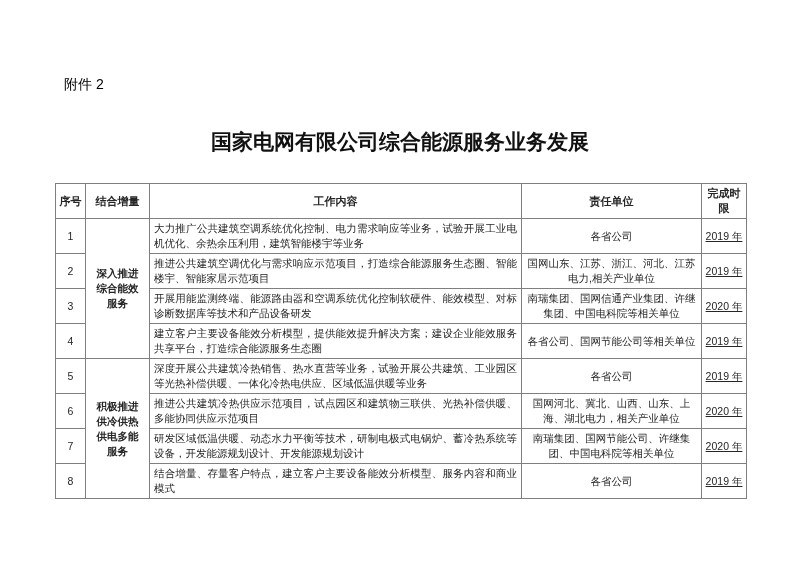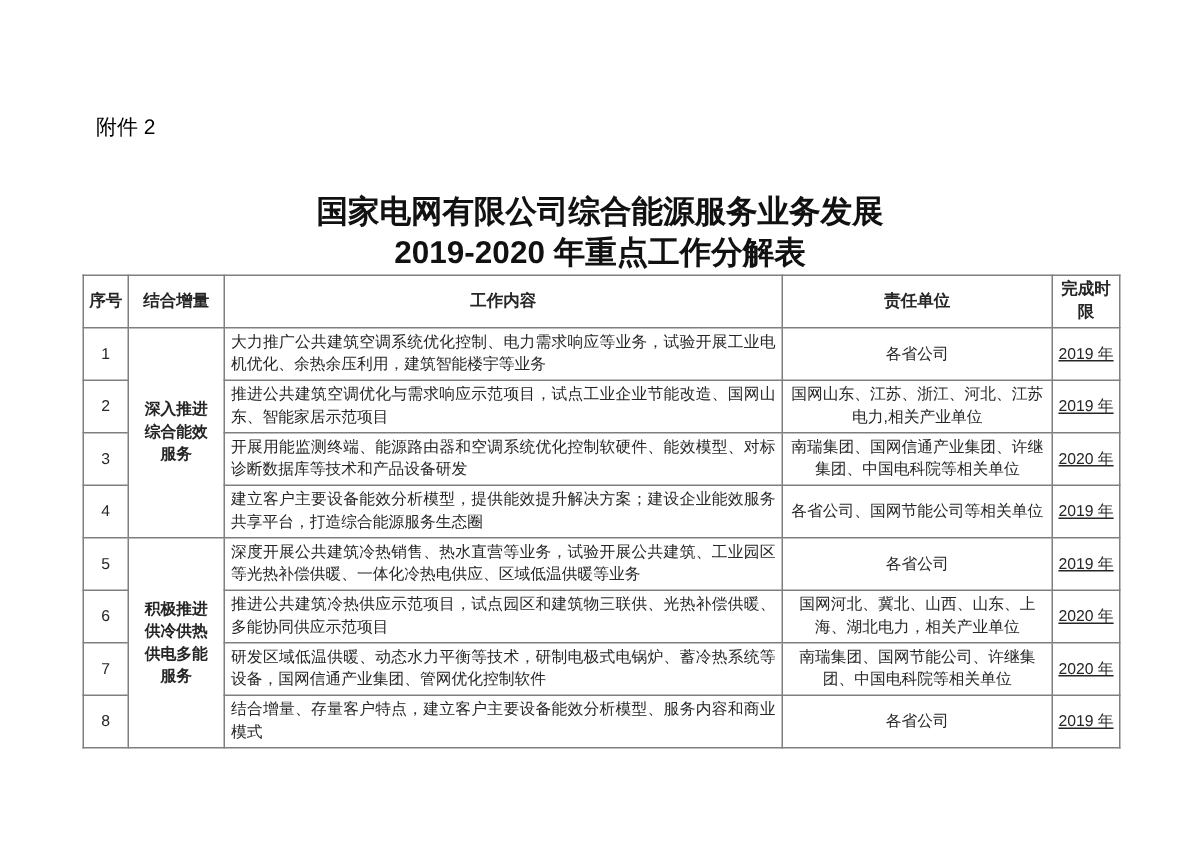--- a/index.html
+++ b/index.html
@@ -59,21 +59,20 @@
   .work-table td.c-group { font-weight: bold; padding: 2px 6px; font-family: Liberation Serif, serif; }
   .work-table td.c-deadline { white-space: nowrap; padding: 2px 1px; text-decoration: underline; }
 </style>
 </head>
 <body>
 
 <div class="attachment-label">附件 2</div>
 
 <div class="doc-title">
   <div>国家电网有限公司综合能源服务业务发展</div>
-  <div>2019-2020 年重点工作分解表</div>
 </div>
 
 <table class="work-table">
   <colgroup>
     <col style="width:30px">
     <col style="width:64px">
     <col style="width:372px">
     <col style="width:180px">
     <col style="width:45px">
   </colgroup>
@@ -89,21 +88,21 @@
   <tbody>
     <tr class="data-row">
       <td class="c-no">1</td>
       <td class="c-group" rowspan="4">深入推进综合能效服务</td>
       <td class="c-content">大力推广公共建筑空调系统优化控制、电力需求响应等业务，试验开展工业电机优化、余热余压利用，建筑智能楼宇等业务</td>
       <td class="c-unit">各省公司</td>
       <td class="c-deadline">2019 年</td>
     </tr>
     <tr class="data-row">
       <td class="c-no">2</td>
-      <td class="c-content">推进公共建筑空调优化与需求响应示范项目，试点工业企业节能改造、国网山东、智能家居示范项目</td>
+      <td class="c-content">推进公共建筑空调优化与需求响应示范项目，打造综合能源服务生态圈、智能楼宇、智能家居示范项目</td>
       <td class="c-unit">国网山东、江苏、浙江、河北、江苏电力,相关产业单位</td>
       <td class="c-deadline">2019 年</td>
     </tr>
     <tr class="data-row">
       <td class="c-no">3</td>
       <td class="c-content">开展用能监测终端、能源路由器和空调系统优化控制软硬件、能效模型、对标诊断数据库等技术和产品设备研发</td>
       <td class="c-unit">南瑞集团、国网信通产业集团、许继集团、中国电科院等相关单位</td>
       <td class="c-deadline">2020 年</td>
     </tr>
     <tr class="data-row">
@@ -120,21 +119,21 @@
       <td class="c-deadline">2019 年</td>
     </tr>
     <tr class="data-row">
       <td class="c-no">6</td>
       <td class="c-content">推进公共建筑冷热供应示范项目，试点园区和建筑物三联供、光热补偿供暖、多能协同供应示范项目</td>
       <td class="c-unit">国网河北、冀北、山西、山东、上海、湖北电力，相关产业单位</td>
       <td class="c-deadline">2020 年</td>
     </tr>
     <tr class="data-row">
       <td class="c-no">7</td>
-      <td class="c-content">研发区域低温供暖、动态水力平衡等技术，研制电极式电锅炉、蓄冷热系统等设备，国网信通产业集团、管网优化控制软件</td>
+      <td class="c-content">研发区域低温供暖、动态水力平衡等技术，研制电极式电锅炉、蓄冷热系统等设备，开发能源规划设计、开发能源规划设计</td>
       <td class="c-unit">南瑞集团、国网节能公司、许继集团、中国电科院等相关单位</td>
       <td class="c-deadline">2020 年</td>
     </tr>
     <tr class="data-row">
       <td class="c-no">8</td>
       <td class="c-content">结合增量、存量客户特点，建立客户主要设备能效分析模型、服务内容和商业模式</td>
       <td class="c-unit">各省公司</td>
       <td class="c-deadline">2019 年</td>
     </tr>
   </tbody>

